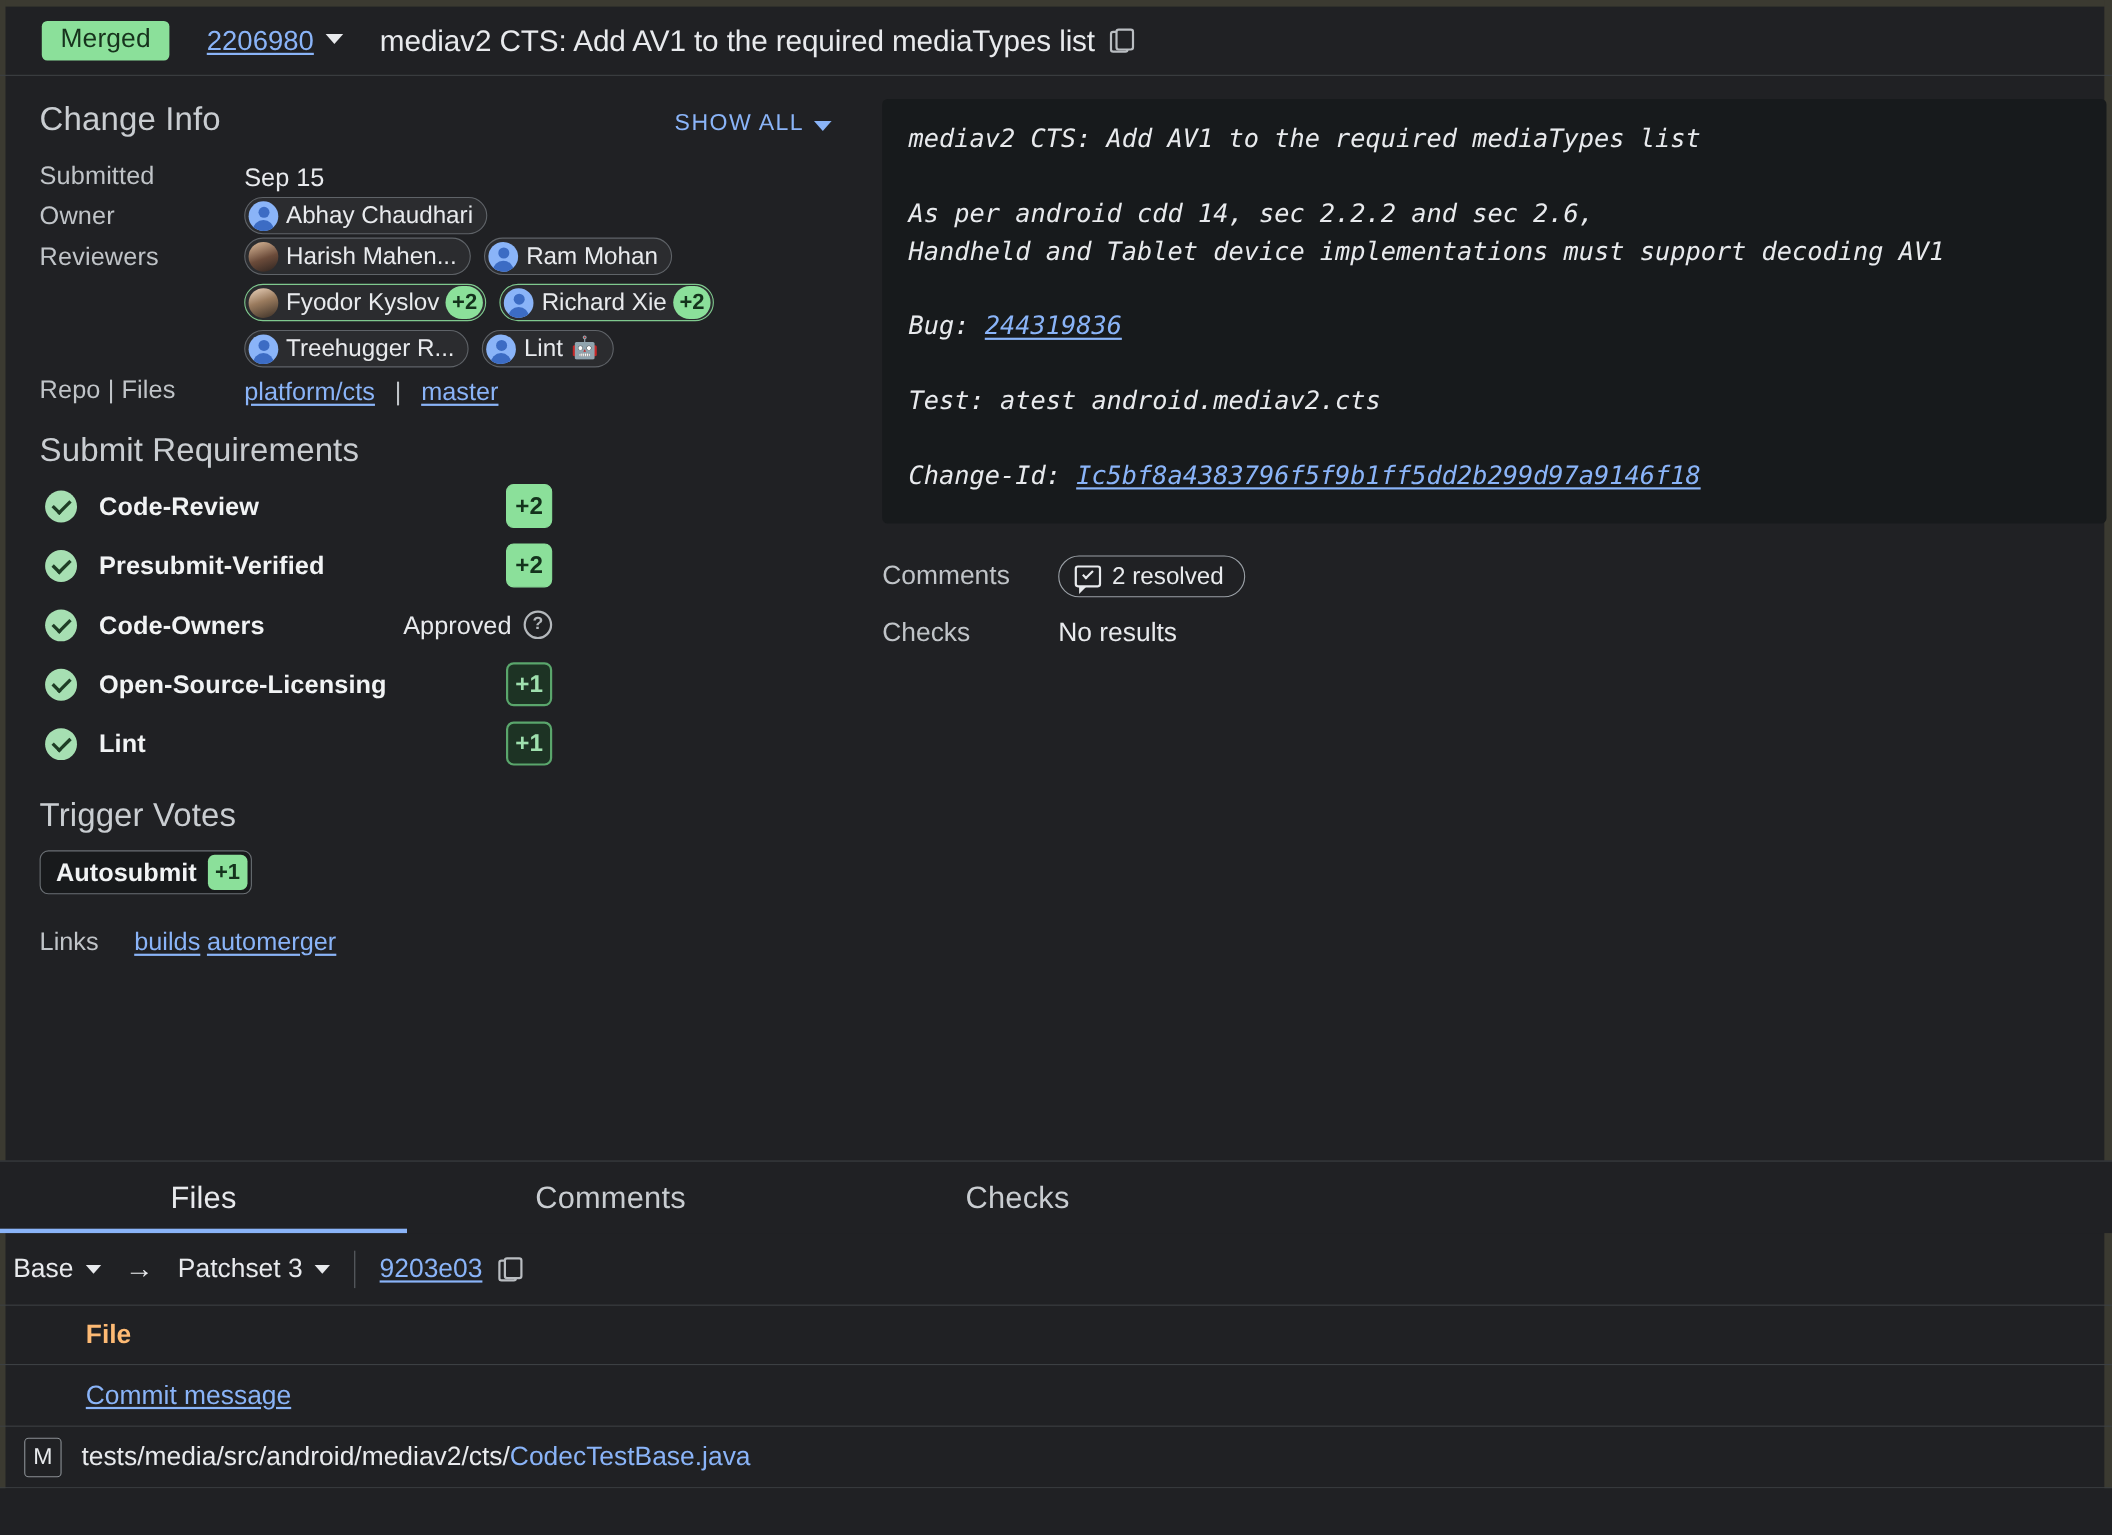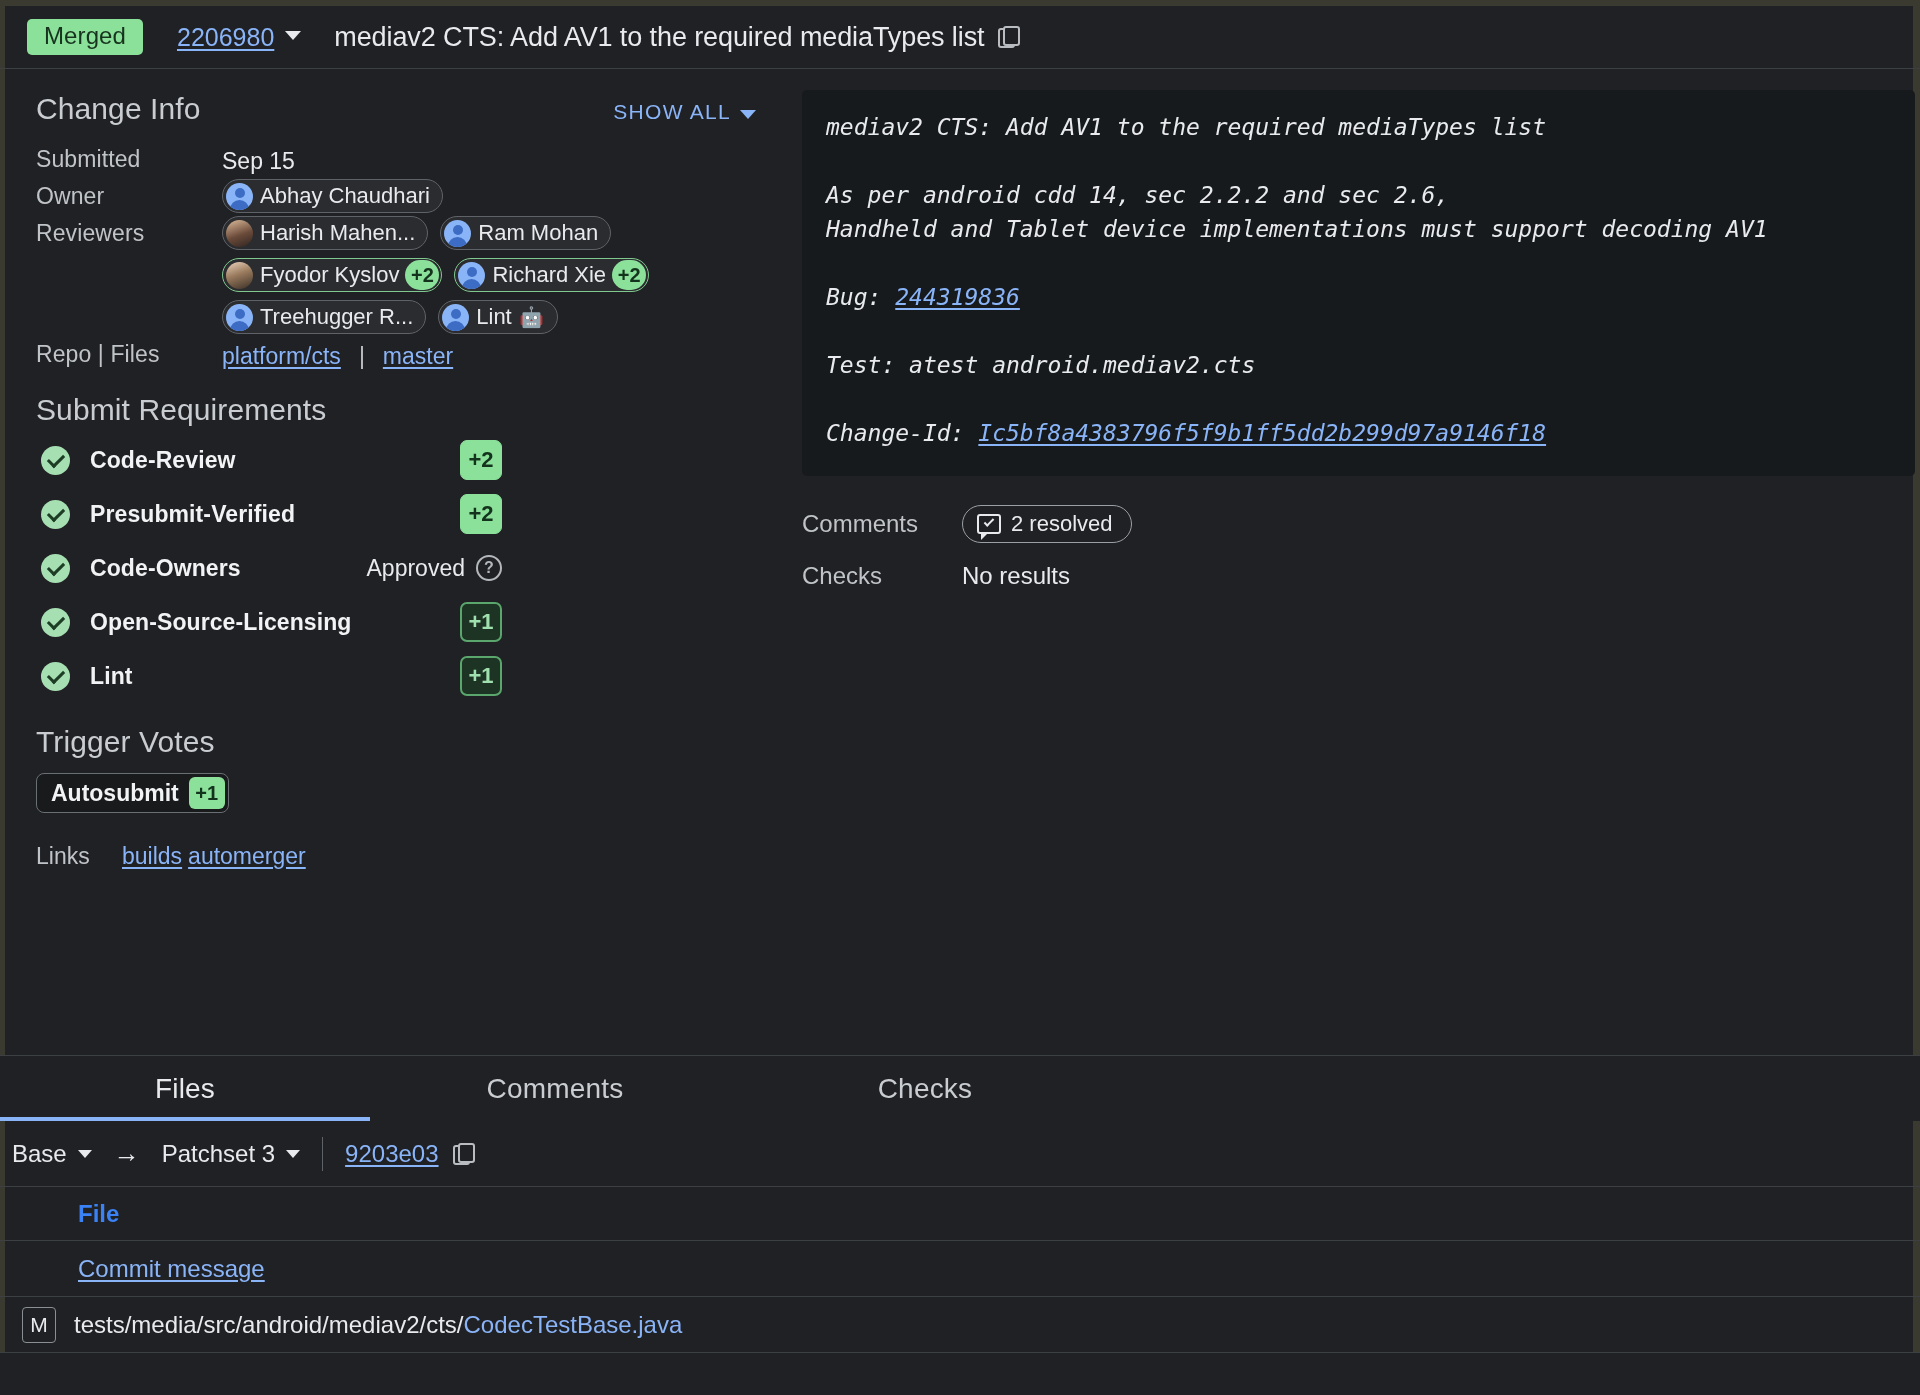--- a/index.html
+++ b/index.html
@@ -32,21 +32,21 @@
     position: absolute; right: 0; top: 0;
     width: 7px; height: 1395px;
     background: #3b3a31;
   }
 
   
   .header {
     position: absolute; left: 0; top: 6px;
     width: 1920px; height: 63px;
     display: flex; align-items: center;
-    padding-left: 27px;
+    padding-left: 38px;
     border-bottom: 1px solid #3c4043;
   }
   .status-chip {
     background: #8be09a;
     color: #17331d;
     font-size: 24px;
     font-weight: 400;
     padding: 5px 17px 7px 17px;
     border-radius: 5px;
     line-height: 1;
@@ -382,21 +382,21 @@
     color: #8ab4f8; text-decoration: underline; text-underline-offset: 3px;
     cursor: pointer;
   }
 
   
   .file-head {
     position: absolute; left: 0; top: 1187px;
     width: 1920px; height: 54px;
     display: flex; align-items: center;
     padding-left: 78px;
-    font-size: 24px; font-weight: 700; color: #3b82f6;
+    font-size: 24px; font-weight: 700; color: #fdba74;
     border-bottom: 1px solid #3c4043;
   }
   .file-row {
     position: absolute; left: 0;
     width: 1920px; height: 56px;
     display: flex; align-items: center;
     border-bottom: 1px solid #3c4043;
     font-size: 24px;
     cursor: pointer;
   }

